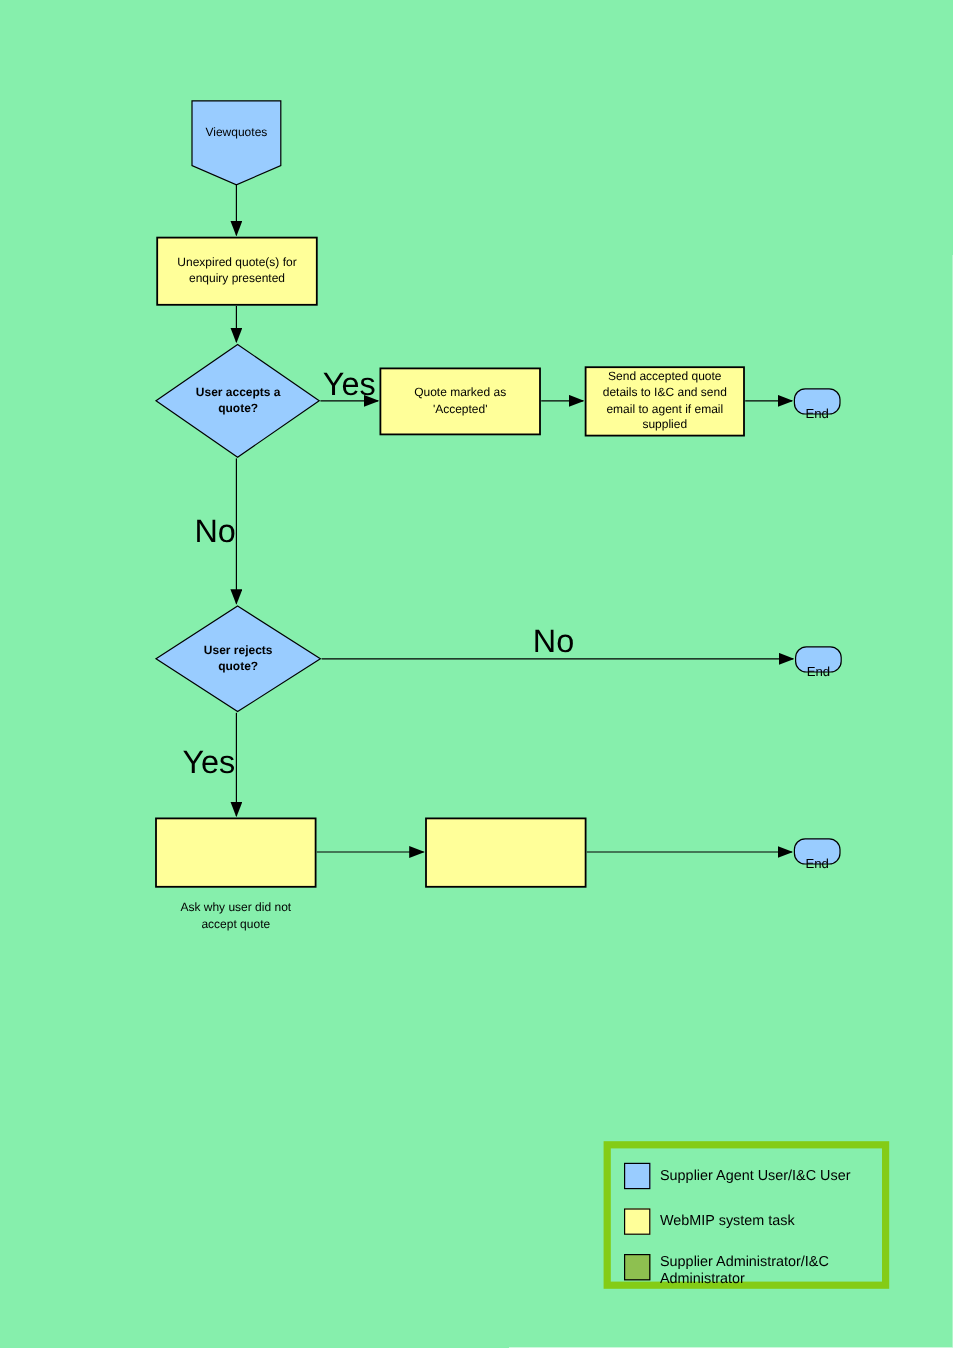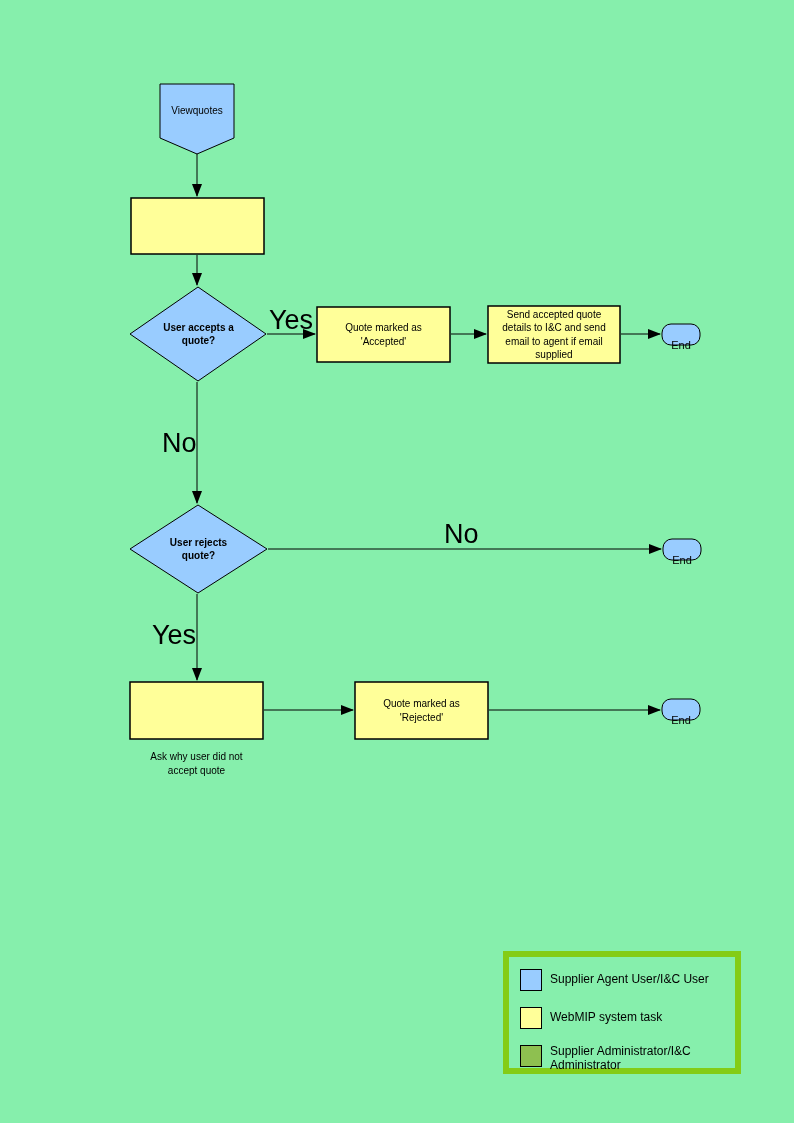--- a/index.html
+++ b/index.html
@@ -65,40 +65,40 @@
     <rect class="shape fill-user" x="662" y="324" width="38" height="21" rx="9"></rect>
     <polygon class="shape fill-user" points="198,505 267,549 198,593 130,549"></polygon>
     <rect class="shape fill-user" x="663" y="539" width="38" height="21" rx="9"></rect>
     <rect class="shape proc fill-task" x="130" y="682" width="133" height="57"></rect>
     <rect class="shape proc fill-task" x="355" y="682" width="133" height="57"></rect>
     <rect class="shape fill-user" x="662" y="699" width="38" height="21" rx="9"></rect>
   </svg>
 
   <div class="lbl" style="left:160px; top:84px; width:74px; height:54px;">Viewquotes</div>
 
+  <div class="lbl" style="left:131px; top:198px; width:133px; height:56px; padding:0 10px;">Unexpired quote(s) for enquiry presented</div>
 
   <div class="lbl" style="left:130px; top:287px; width:137px; height:94px;">
     <span class="inner" style="max-width:80px;">User accepts a quote?</span>
   </div>
 
   <div class="lbl" style="left:488px; top:306px; width:132px; height:57px; padding:0 5px;">Send accepted quote details to I&amp;C and send email to agent if email supplied</div>
 
   <div class="lbl" style="left:317px; top:307px; width:133px; height:55px; padding:0 14px;">Quote  marked as 'Accepted'</div>
 
   <div class="lbl end-lbl" style="left:662px; top:324px; width:38px; height:21px;">End</div>
 
   <div class="lbl" style="left:130px; top:505px; width:137px; height:88px;">
     <span class="inner" style="max-width:80px;">User rejects quote?</span>
   </div>
 
   <div class="lbl end-lbl" style="left:663px; top:539px; width:38px; height:21px;">End</div>
 
   <div class="lbl" style="left:130px; top:707px; width:133px; height:57px; padding:16px 12px;margin-top:28px;">Ask why user did not accept quote</div>
 
-  <div class="lbl" style="left:355px; top:682px; width:133px; height:57px; padding:0 14px;">Quote  marked as 'Rejected'</div>
 
   <div class="lbl end-lbl" style="left:662px; top:699px; width:38px; height:21px;">End</div>
 
   <div class="edge-lbl" style="left:269px; top:307px;">Yes</div>
   <div class="edge-lbl" style="left:162px; top:430px;">No</div>
   <div class="edge-lbl" style="left:444px; top:521px;">No</div>
   <div class="edge-lbl" style="left:152px; top:622px;">Yes</div>
 
   <div class="legend">
     <div class="legend-row">

